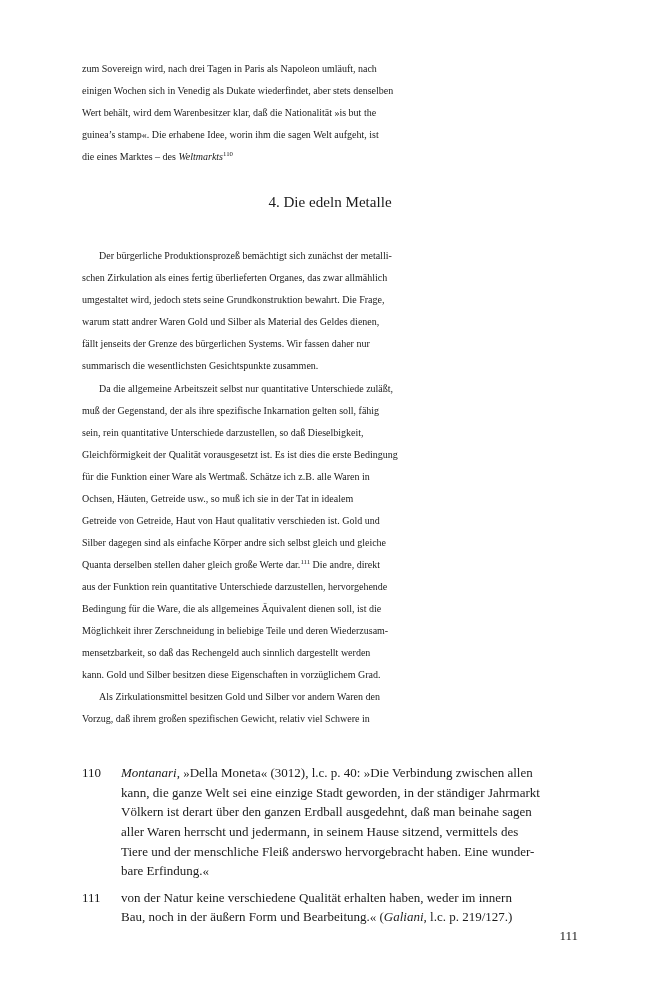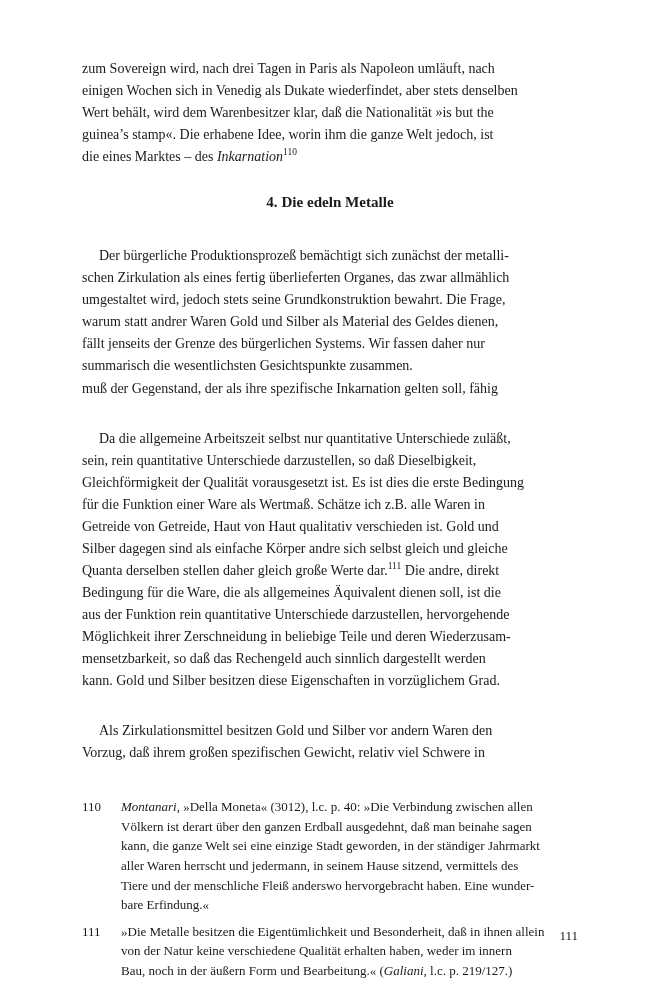--- a/index.html
+++ b/index.html
@@ -18,36 +18,36 @@
   .page {
     position: absolute;
     left: 82px;
     top: 58px;
     width: 496px;
     height: 890px;
   }
 
   
   .body-block {
-    font-size: 14px;
+    font-size: 10px;
     line-height: 22.05px;
     text-align: justify;
     text-align-last: left;
   }
   .line {
     display: block;
     white-space: pre;
   }
 
-  .indent-first { padding-left: 17px; margin-top: 28px; }
+  .indent-first { padding-left: 17px; }
 
   
   .section-heading {
     text-align: center;
-    font-weight: bold;
+    font-weight: normal;
     font-size: 15.1px;
     line-height: 22px;
     margin-top: 23px;
     margin-bottom: 32px;
   }
 
   
   .footnotes {
     margin-top: 33px;
     font-size: 13.0px;
@@ -87,74 +87,74 @@
 </style>
 </head>
 <body>
 
 <div class="page">
 
   <div class="body-block">
     <div class="line">zum Sovereign wird, nach drei Tagen in Paris als Napoleon umläuft, nach</div>
     <div class="line">einigen Wochen sich in Venedig als Dukate wiederfindet, aber stets denselben</div>
     <div class="line">Wert behält, wird dem Warenbesitzer klar, daß die Nationalität »is but the</div>
-    <div class="line">guinea’s stamp«. Die erhabene Idee, worin ihm die ganze Welt jedoch, ist</div>
-    <div class="line"><span>die eines Marktes – des </span><i>Inkarnation</i><span class="sup">110</span></div>
+    <div class="line">guinea’s stamp«. Die erhabene Idee, worin ihm die sagen Welt aufgeht, ist</div>
+    <div class="line"><span>die eines Marktes – des </span><i>Weltmarkts</i><span class="sup">110</span></div>
   </div>
 
   <div class="section-heading">4. Die edeln Metalle</div>
 
   <div class="body-block">
     <div class="line indent-first">Der bürgerliche Produktionsprozeß bemächtigt sich zunächst der metalli-</div>
     <div class="line">schen Zirkulation als eines fertig überlieferten Organes, das zwar allmählich</div>
     <div class="line">umgestaltet wird, jedoch stets seine Grundkonstruktion bewahrt. Die Frage,</div>
     <div class="line">warum statt andrer Waren Gold und Silber als Material des Geldes dienen,</div>
     <div class="line">fällt jenseits der Grenze des bürgerlichen Systems. Wir fassen daher nur</div>
     <div class="line">summarisch die wesentlichsten Gesichtspunkte zusammen.</div>
   </div>
 
   <div class="body-block">
+    <div class="line indent-first">Da die allgemeine Arbeitszeit selbst nur quantitative Unterschiede zuläßt,</div>
     <div class="line">muß der Gegenstand, der als ihre spezifische Inkarnation gelten soll, fähig</div>
-    <div class="line indent-first">Da die allgemeine Arbeitszeit selbst nur quantitative Unterschiede zuläßt,</div>
     <div class="line">sein, rein quantitative Unterschiede darzustellen, so daß Dieselbigkeit,</div>
     <div class="line">Gleichförmigkeit der Qualität vorausgesetzt ist. Es ist dies die erste Bedingung</div>
     <div class="line">für die Funktion einer Ware als Wertmaß. Schätze ich z.B. alle Waren in</div>
+    <div class="line">Ochsen, Häuten, Getreide usw., so muß ich sie in der Tat in idealem</div>
     <div class="line">Getreide von Getreide, Haut von Haut qualitativ verschieden ist. Gold und</div>
     <div class="line">Silber dagegen sind als einfache Körper andre sich selbst gleich und gleiche</div>
     <div class="line"><span>Quanta derselben stellen daher gleich große Werte dar.</span><span class="sup">111</span><span> Die andre, direkt</span></div>
+    <div class="line">aus der Funktion rein quantitative Unterschiede darzustellen, hervorgehende</div>
     <div class="line">Bedingung für die Ware, die als allgemeines Äquivalent dienen soll, ist die</div>
-    <div class="line">aus der Funktion rein quantitative Unterschiede darzustellen, hervorgehende</div>
     <div class="line">Möglichkeit ihrer Zerschneidung in beliebige Teile und deren Wiederzusam-</div>
     <div class="line">mensetzbarkeit, so daß das Rechengeld auch sinnlich dargestellt werden</div>
     <div class="line">kann. Gold und Silber besitzen diese Eigenschaften in vorzüglichem Grad.</div>
   </div>
 
   <div class="body-block">
     <div class="line indent-first">Als Zirkulationsmittel besitzen Gold und Silber vor andern Waren den</div>
     <div class="line">Vorzug, daß ihrem großen spezifischen Gewicht, relativ viel Schwere in</div>
   </div>
 
   <div class="footnotes">
 
     <div class="footnote">
       <span class="fn-num">110</span>
       <div class="fn-body">
         <div class="line"><i>Montanari</i><span>, »Della Moneta« (3012), l.c. p. 40: »Die Verbindung zwischen allen</span></div>
+        <div class="line">kann, die ganze Welt sei eine einzige Stadt geworden, in der ständiger Jahrmarkt</div>
         <div class="line">Völkern ist derart über den ganzen Erdball ausgedehnt, daß man beinahe sagen</div>
-        <div class="line">kann, die ganze Welt sei eine einzige Stadt geworden, in der ständiger Jahrmarkt</div>
         <div class="line">aller Waren herrscht und jedermann, in seinem Hause sitzend, vermittels des</div>
         <div class="line">Tiere und der menschliche Fleiß anderswo hervorgebracht haben. Eine wunder-</div>
         <div class="line">bare Erfindung.«</div>
       </div>
     </div>
 
     <div class="footnote">
       <span class="fn-num">111</span>
       <div class="fn-body">
-        <div class="line">»Die Metalle besitzen die Eigentümlichkeit und Besonderheit, daß in ihnen allein</div>
         <div class="line">von der Natur keine verschiedene Qualität erhalten haben, weder im innern</div>
         <div class="line"><span>Bau, noch in der äußern Form und Bearbeitung.« (</span><i>Galiani</i><span>, l.c. p. 219/127.)</span></div>
       </div>
     </div>
 
   </div>
 </div>
 
 <div class="folio">111</div>
 

